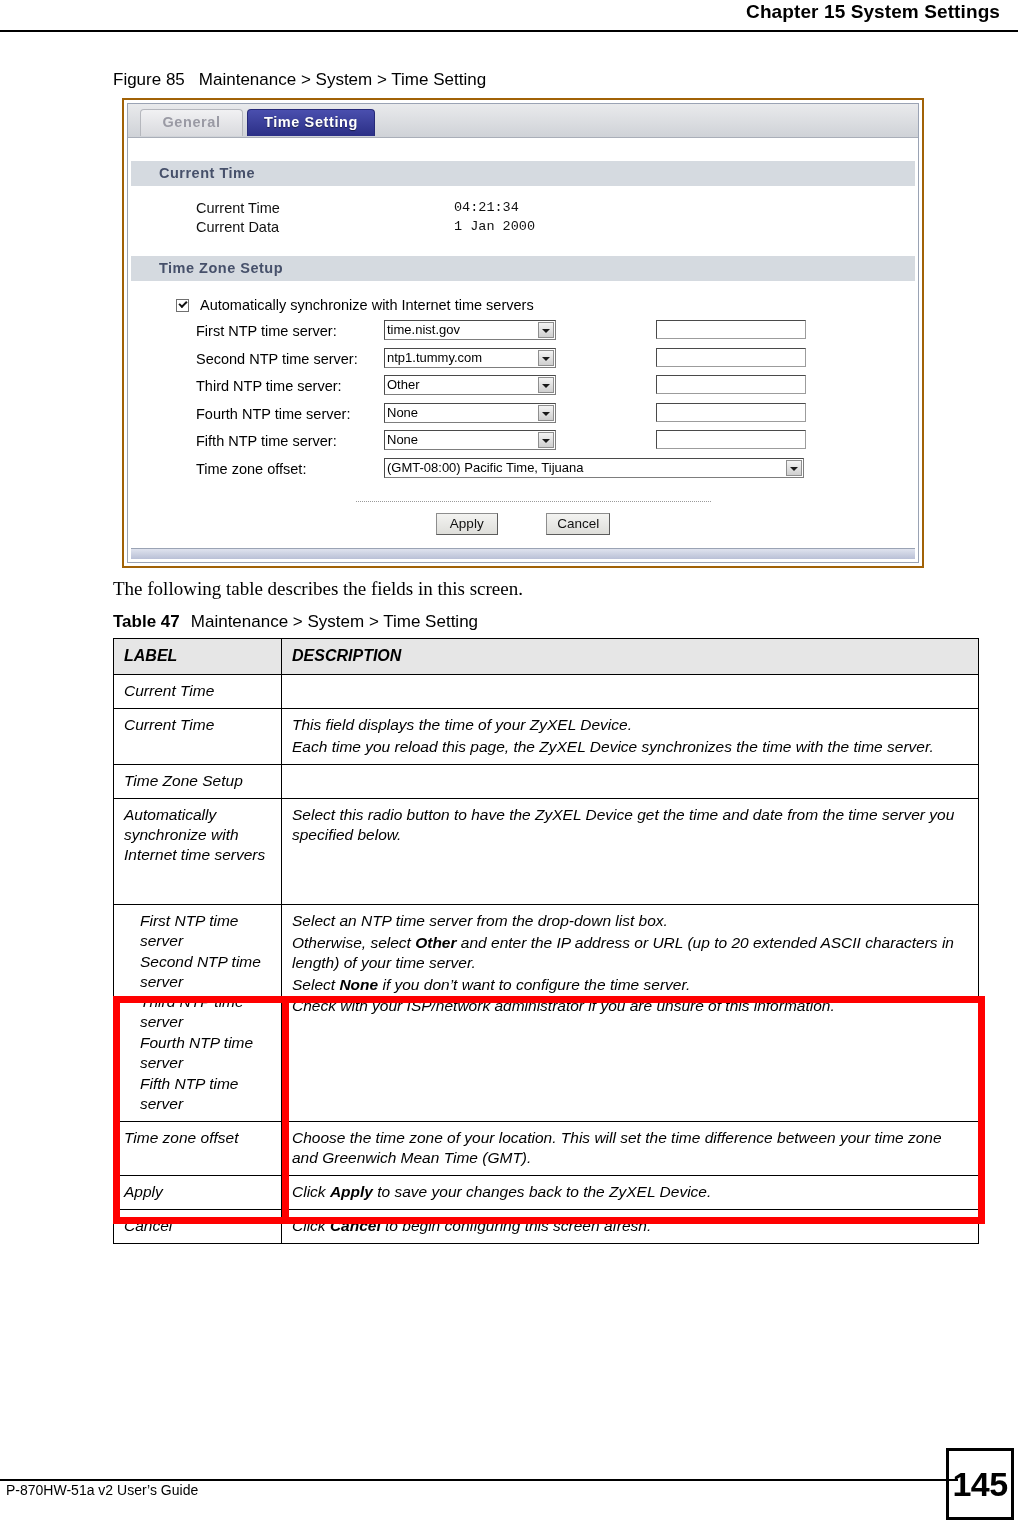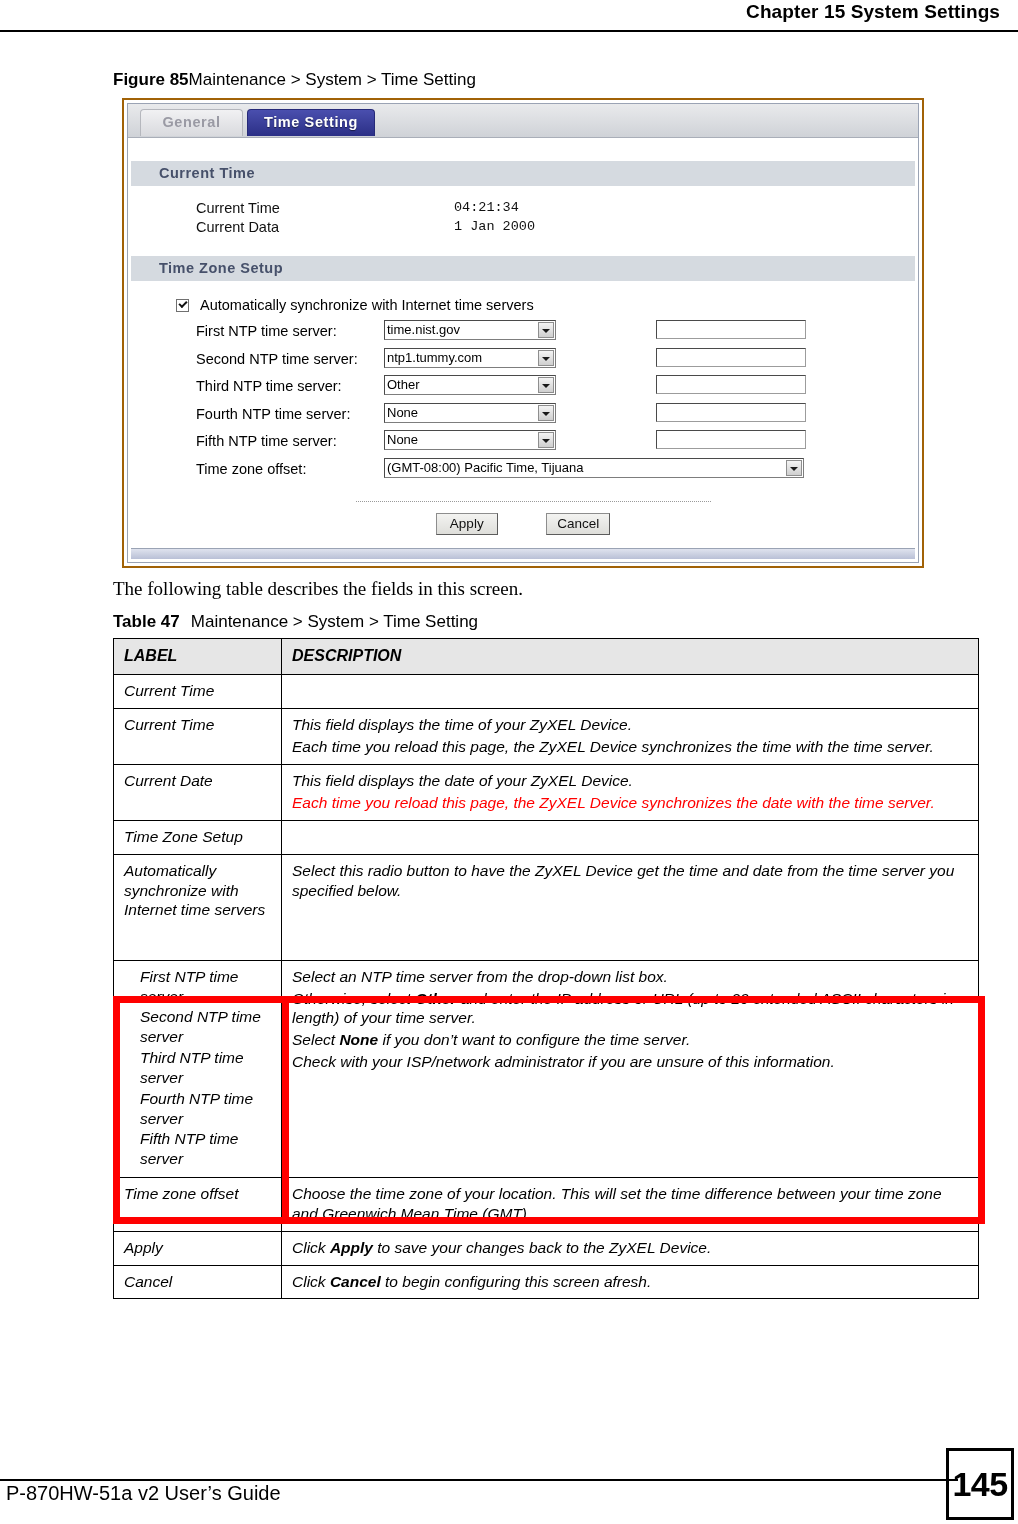--- a/index.html
+++ b/index.html
@@ -40,22 +40,22 @@
   }
 
   
   .figure-caption {
     position: absolute;
     left: 113px; top: 70px;
     font-size: 17px;
     white-space: nowrap;
   }
   .figure-caption .fig-num {
-    font-weight: bold;
-    margin-right: 0;
+    font-weight: normal;
+    margin-right: 14px;
   }
 
   
   .shot {
     position: absolute;
     left: 122px; top: 98px;
     width: 802px;
     height: 470px;
     border: 2px solid #a16207;
     background: #ffffff;
@@ -331,21 +331,21 @@
   .footer-rule {
     position: absolute;
     left: 0; top: 1479px;
     width: 958px;
     height: 2px;
     background: #000;
   }
   .footer-guide {
     position: absolute;
     left: 6px; top: 1482px;
-    font-size: 20px;
+    font-size: 14px;
     white-space: nowrap;
   }
   .page-num-box {
     position: absolute;
     left: 946px; top: 1448px;
     width: 68px; height: 72px;
     border: 3px solid #000;
     box-sizing: border-box;
   }
   .page-num {
@@ -470,27 +470,20 @@
   <tbody>
     <tr>
       <td>Current Time</td>
       <td class="empty-cell"></td>
     </tr>
     <tr>
       <td>Current Time</td>
       <td>
         <p>This field displays the time of your ZyXEL Device.</p>
         <p>Each time you reload this page, the ZyXEL Device synchronizes the time with the time server.</p>
-      </td>
-    </tr>
-    <tr>
-      <td>Current Date</td>
-      <td>
-        <p>This field displays the date of your ZyXEL Device.</p>
-        <p class="red-text">Each time you reload this page, the ZyXEL Device synchronizes the date with the time server.</p>
       </td>
     </tr>
     <tr>
       <td>Time Zone Setup</td>
       <td class="empty-cell"></td>
     </tr>
     <tr class="auto-row">
       <td>Automatically synchronize with Internet time servers</td>
       <td>
         <p>Select this radio button to have the ZyXEL Device get the time and date from the time server you specified below.</p>

